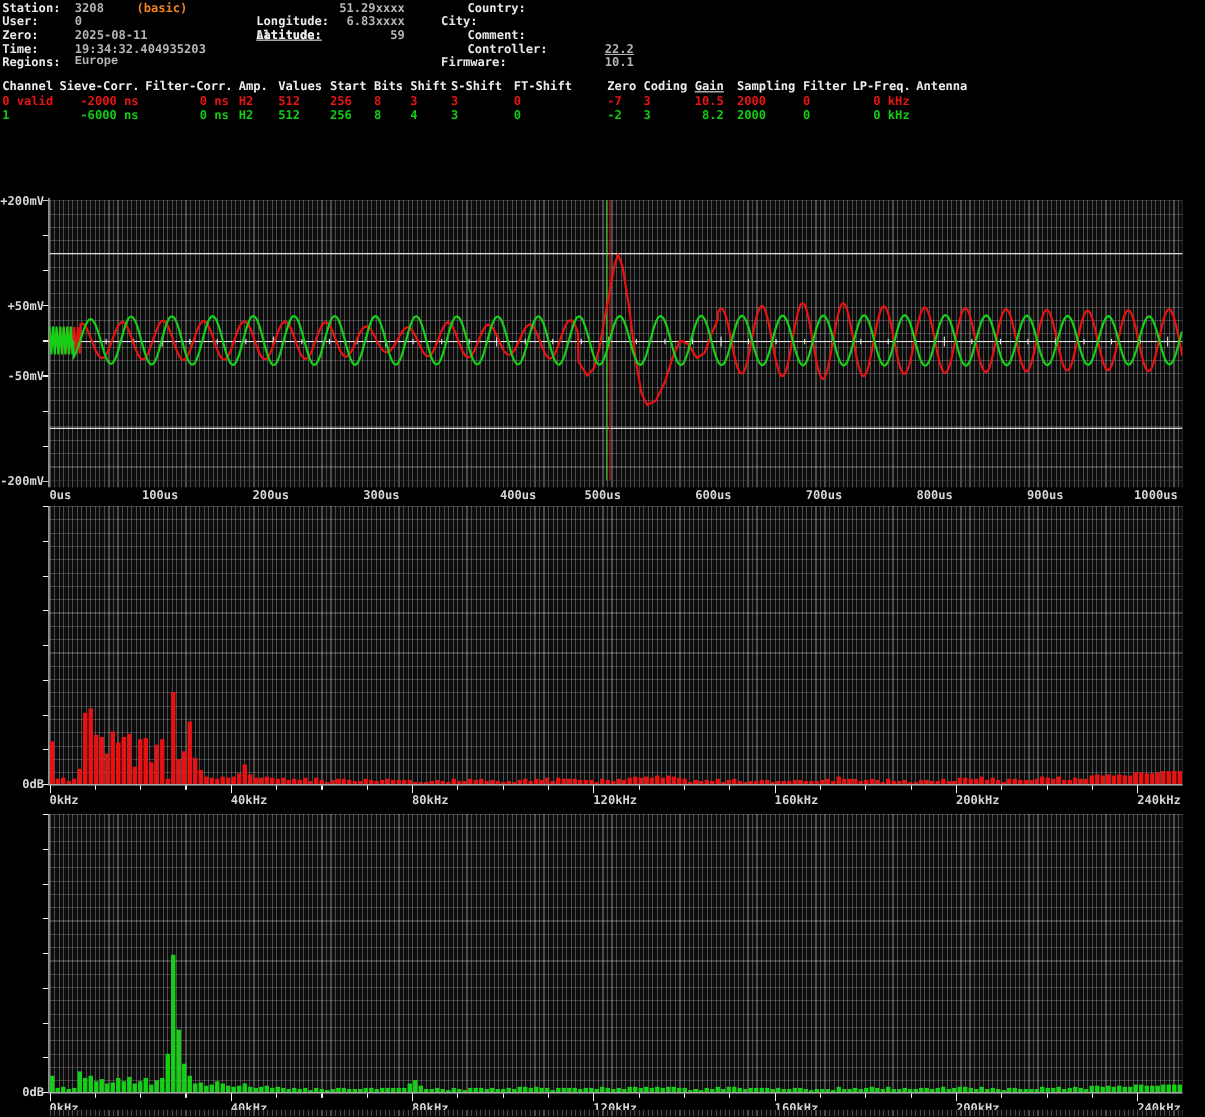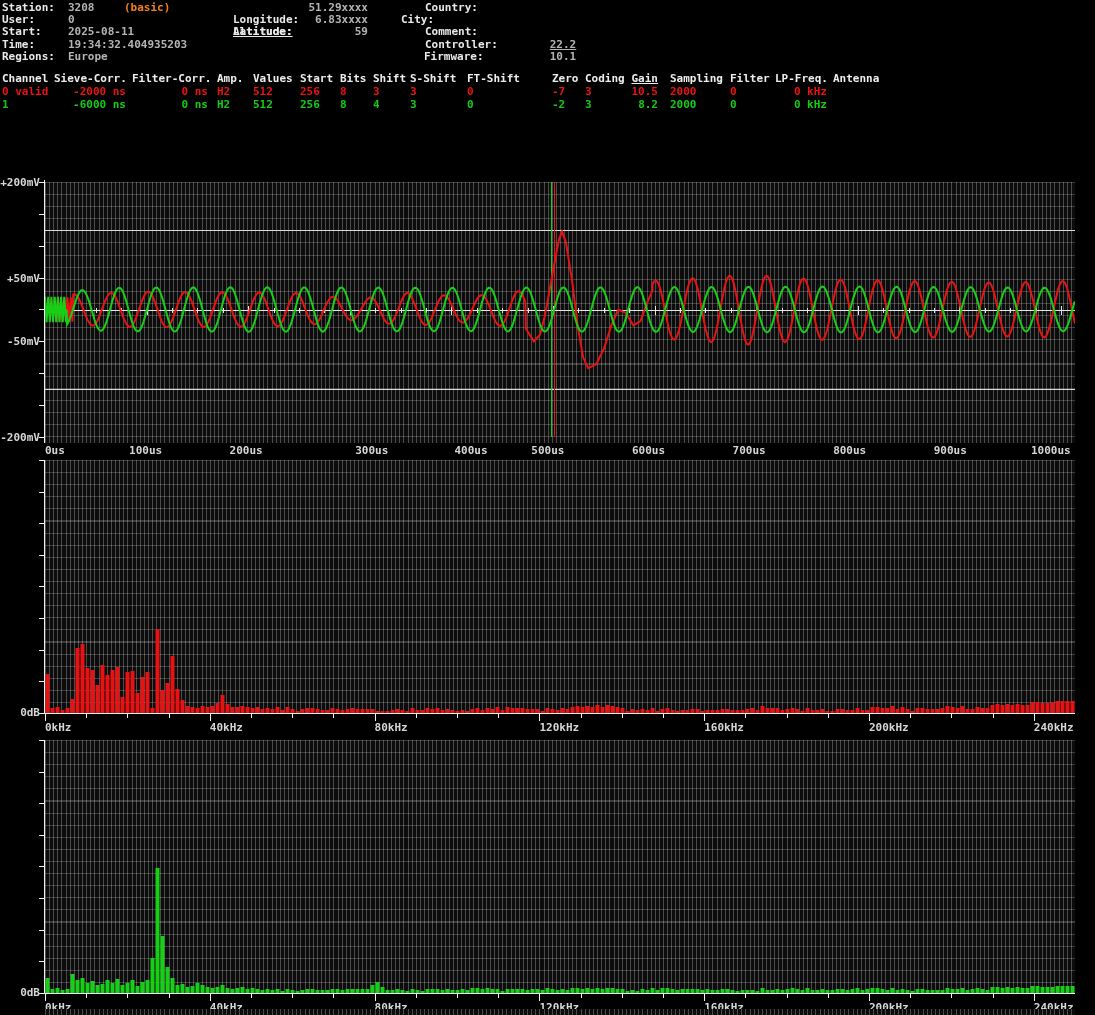--- a/index.html
+++ b/index.html
@@ -29,41 +29,41 @@
 </head>
 <body>
 
 <div class="screen">
   <div id="header">
       <div class="abs lbl" style="left:2px;top:1px;">Station:</div>
       <div class="abs val" style="left:68px;top:1px;width:200px;text-align:left;">3208</div>
       <div class="abs orange" style="left:105px;top:1px;">(basic)</div>
       <div class="abs lbl" style="left:2px;top:13.2px;">User:</div>
       <div class="abs val" style="left:68px;top:13.2px;width:200px;text-align:left;">0</div>
-      <div class="abs lbl" style="left:2px;top:25.4px;">Start:</div>
+      <div class="abs lbl" style="left:2px;top:25.4px;">Zero:</div>
       <div class="abs val" style="left:68px;top:25.4px;width:200px;text-align:left;">2025-08-11</div>
       <div class="abs lbl" style="left:2px;top:37.599999999999994px;">Time:</div>
       <div class="abs val" style="left:68px;top:37.599999999999994px;width:200px;text-align:left;">19:34:32.404935203</div>
       <div class="abs lbl" style="left:2px;top:49.8px;">Regions:</div>
-      <div class="abs val" style="left:68px;top:49.8px;width:200px;text-align:left;">Europe</div>
+      <div class="abs val" style="left:68px;top:49.8px;width:200px;text-align:left;font-family:Liberation Mono, monospace;">Europe</div>
       <div class="abs lbl" style="left:233px;top:1px;margin-top:24px;">Latitude:</div>
       <div class="abs val" style="left:300px;top:1px;width:68px;text-align:right;">51.29xxxx</div>
       <div class="abs lbl" style="left:233px;top:13.2px;">Longitude:</div>
       <div class="abs val" style="left:300px;top:13.2px;width:68px;text-align:right;">6.83xxxx</div>
       <div class="abs lbl" style="left:233px;top:25.4px;text-decoration:underline;">Altitude:</div>
       <div class="abs val" style="left:300px;top:25.4px;width:68px;text-align:right;">59</div>
       <div class="abs lbl" style="left:425px;top:1px;">Country:</div>
       <div class="abs val" style="left:503px;top:1px;width:120px;text-align:left;"></div>
       <div class="abs lbl" style="left:401px;top:13.2px;">City:</div>
       <div class="abs val" style="left:503px;top:13.2px;width:120px;text-align:left;"></div>
       <div class="abs lbl" style="left:425px;top:25.4px;">Comment:</div>
       <div class="abs val" style="left:503px;top:25.4px;width:120px;text-align:left;"></div>
       <div class="abs lbl" style="left:425px;top:37.599999999999994px;">Controller:</div>
       <div class="abs val" style="left:503px;top:37.599999999999994px;width:120px;text-align:center;text-decoration:underline;">22.2</div>
-      <div class="abs lbl" style="left:424px;top:49.8px;">Firmware:</div>
+      <div class="abs lbl" style="left:401px;top:49.8px;">Firmware:</div>
       <div class="abs val" style="left:503px;top:49.8px;width:120px;text-align:center;">10.1</div>
     </div>
   <div id="chtable">
       <div class="abs thead" style="left:2px;top:72px;width:50px;text-align:left;">Channel</div>
       <div class="abs thead" style="left:54px;top:72px;width:72px;text-align:right;">Sieve-Corr.</div>
       <div class="abs thead" style="left:132px;top:72px;width:76px;text-align:right;">Filter-Corr.</div>
       <div class="abs thead" style="left:217px;top:72px;width:35px;text-align:left;">Amp.</div>
       <div class="abs thead" style="left:253px;top:72px;width:46px;text-align:left;">Values</div>
       <div class="abs thead" style="left:300px;top:72px;width:39px;text-align:left;">Start</div>
       <div class="abs thead" style="left:340px;top:72px;width:32px;text-align:left;">Bits</div>
@@ -167,21 +167,21 @@
         <rect x="991" y="126" width="1" height="5" fill="#e6e6e6"></rect>
         <rect x="1016" y="124" width="1" height="9" fill="#e6e6e6"></rect>
         <rect x="506" y="0" width="1" height="255" fill="#16cf16"></rect>
         <rect x="509" y="0" width="1" height="255" fill="#e81212"></rect>
         <polyline points="0.0,122.4 0.8,127.5 1.6,132.6 2.4,127.5 3.2,122.4 4.0,127.5 4.8,132.6 5.6,127.5 6.4,122.4 7.2,127.5 8.0,132.6 8.0,139.6 8.9,127.5 9.7,115.4 10.5,127.5 11.3,139.6 12.1,127.5 12.9,115.4 13.7,127.5 14.5,139.6 15.3,127.5 16.1,115.4 16.9,127.5 17.7,139.6 18.5,127.5 19.3,115.4 20.1,127.5 20.9,139.6 21.7,127.5 22.5,115.4 23.3,127.5 24.1,139.6 24.9,127.5 25.8,115.4 26.6,127.5 27.4,139.6 28.2,112.4 29.0,112.2 29.8,112.2 30.6,112.6 31.4,113.2 32.2,114.0 33.0,115.2 33.8,116.5 34.6,118.1 35.4,119.9 36.2,121.8 37.0,123.8 37.8,125.9 38.6,128.0 39.4,130.2 40.2,132.3 41.0,134.3 41.8,136.2 42.6,137.9 43.5,139.4 44.3,140.8 45.1,141.9 45.9,142.7 46.7,143.2 47.5,143.5 48.3,143.4 49.1,143.1 49.9,142.4 50.7,141.5 51.5,140.3 52.3,138.9 53.1,137.3 53.9,135.4 54.7,133.5 55.5,131.4 56.3,129.2 57.1,126.9 57.9,124.7 58.7,122.5 59.5,120.5 60.4,118.5 61.2,116.7 62.0,115.1 62.8,113.7 63.6,112.6 64.4,111.7 65.2,111.1 66.0,110.9 66.8,110.9 67.6,111.3 68.4,111.9 69.2,112.9 70.0,114.1 70.8,115.6 71.6,117.3 72.4,119.2 73.2,121.3 74.0,123.5 74.8,125.8 75.6,128.1 76.4,130.4 77.2,132.7 78.1,134.8 78.9,136.9 79.7,138.7 80.5,140.4 81.3,141.9 82.1,143.0 82.9,143.9 83.7,144.5 84.5,144.8 85.3,144.7 86.1,144.3 86.9,143.7 87.7,142.7 88.5,141.4 89.3,139.8 90.1,138.1 90.9,136.1 91.7,133.9 92.5,131.7 93.3,129.3 94.1,126.9 95.0,124.5 95.8,122.2 96.6,119.9 97.4,117.8 98.2,115.8 99.0,114.1 99.8,112.6 100.6,111.4 101.4,110.5 102.2,109.9 103.0,109.7 103.8,109.8 104.6,110.2 105.4,110.9 106.2,112.0 107.0,113.3 107.8,114.9 108.6,116.8 109.4,118.8 110.2,121.0 111.0,123.3 111.9,125.7 112.7,128.1 113.5,130.5 114.3,132.9 115.1,135.1 115.9,137.2 116.7,139.1 117.5,140.8 118.3,142.3 119.1,143.5 119.9,144.4 120.7,144.9 121.5,145.2 122.3,145.1 123.1,144.7 123.9,143.9 124.7,142.9 125.5,141.6 126.3,140.0 127.1,138.2 127.9,136.1 128.7,134.0 129.6,131.7 130.4,129.3 131.2,126.9 132.0,124.5 132.8,122.2 133.6,120.0 134.4,117.9 135.2,116.0 136.0,114.3 136.8,112.8 137.6,111.7 138.4,110.8 139.2,110.2 140.0,110.0 140.8,110.1 141.6,110.5 142.4,111.2 143.2,112.3 144.0,113.6 144.8,115.1 145.6,116.9 146.5,118.9 147.3,121.1 148.1,123.4 148.9,125.7 149.7,128.1 150.5,130.5 151.3,132.8 152.1,135.0 152.9,137.0 153.7,138.9 154.5,140.6 155.3,142.0 156.1,143.2 156.9,144.1 157.7,144.6 158.5,144.9 159.3,144.8 160.1,144.4 160.9,143.6 161.7,142.6 162.5,141.3 163.4,139.7 164.2,138.0 165.0,136.0 165.8,133.8 166.6,131.6 167.4,129.3 168.2,126.9 169.0,124.6 169.8,122.3 170.6,120.1 171.4,118.0 172.2,116.2 173.0,114.5 173.8,113.1 174.6,111.9 175.4,111.1 176.2,110.5 177.0,110.3 177.8,110.4 178.6,110.8 179.4,111.5 180.3,112.5 181.1,113.8 181.9,115.4 182.7,117.1 183.5,119.1 184.3,121.2 185.1,123.4 185.9,125.7 186.7,128.1 187.5,130.4 188.3,132.7 189.1,134.8 189.9,136.9 190.7,138.7 191.5,140.4 192.3,141.8 193.1,142.9 193.9,143.8 194.7,144.3 195.5,144.5 196.3,144.5 197.1,144.0 198.0,143.3 198.8,142.3 199.6,141.1 200.4,139.5 201.2,137.8 202.0,135.8 202.8,133.7 203.6,131.5 204.4,129.2 205.2,126.9 206.0,124.6 206.8,122.4 207.6,120.2 208.4,118.2 209.2,116.4 210.0,114.7 210.8,113.4 211.6,112.2 212.4,111.4 213.2,110.8 214.0,110.6 214.9,110.7 215.7,111.1 216.5,111.8 217.3,112.8 218.1,114.1 218.9,115.6 219.7,117.3 220.5,119.2 221.3,121.3 222.1,123.5 222.9,125.8 223.7,128.1 224.5,130.4 225.3,132.6 226.1,134.7 226.9,136.7 227.7,138.5 228.5,140.1 229.3,141.5 230.1,142.6 230.9,143.5 231.8,144.0 232.6,144.2 233.4,144.1 234.2,143.7 235.0,143.0 235.8,142.1 236.6,140.8 237.4,139.3 238.2,137.6 239.0,135.7 239.8,133.6 240.6,131.4 241.4,129.2 242.2,126.9 243.0,124.7 243.8,122.5 244.6,120.4 245.4,118.4 246.2,116.6 247.0,115.0 247.8,113.6 248.6,112.5 249.5,111.7 250.3,111.2 251.1,110.9 251.9,111.1 252.7,111.5 253.5,112.3 254.3,113.3 255.1,114.6 255.9,116.1 256.7,117.8 257.5,119.7 258.3,121.7 259.1,123.8 259.9,125.9 260.7,128.0 261.5,130.1 262.3,132.2 263.1,134.1 263.9,135.9 264.7,137.5 265.5,138.9 266.4,140.0 267.2,141.0 268.0,141.6 268.8,142.0 269.6,142.2 270.4,142.0 271.2,141.6 272.0,140.9 272.8,140.0 273.6,138.8 274.4,137.5 275.2,136.0 276.0,134.4 276.8,132.6 277.6,130.8 278.4,128.9 279.2,127.0 280.0,125.2 280.8,123.4 281.6,121.8 282.4,120.2 283.3,118.8 284.1,117.6 284.9,116.6 285.7,115.8 286.5,115.2 287.3,114.9 288.1,114.8 288.9,114.9 289.7,115.3 290.5,115.9 291.3,116.7 292.1,117.7 292.9,118.9 293.7,120.2 294.5,121.6 295.3,123.1 296.1,124.7 296.9,126.3 297.7,127.9 298.5,129.5 299.3,131.0 300.1,132.4 301.0,133.7 301.8,134.9 302.6,135.9 303.4,136.8 304.2,137.4 305.0,137.9 305.8,138.2 306.6,138.2 307.4,138.1 308.2,137.8 309.0,137.3 309.8,136.6 310.6,135.7 311.4,134.7 312.2,133.7 313.0,132.6 313.8,131.3 314.6,130.0 315.4,128.6 316.2,127.1 317.0,125.7 317.9,124.2 318.7,122.7 319.5,121.4 320.3,120.1 321.1,118.9 321.9,117.9 322.7,117.0 323.5,116.4 324.3,115.9 325.1,115.6 325.9,115.6 326.7,115.8 327.5,116.2 328.3,116.8 329.1,117.6 329.9,118.7 330.7,119.9 331.5,121.3 332.3,122.8 333.1,124.4 333.9,126.2 334.8,127.9 335.6,129.7 336.4,131.5 337.2,133.3 338.0,134.9 338.8,136.4 339.6,137.8 340.4,139.1 341.2,140.1 342.0,140.9 342.8,141.4 343.6,141.7 344.4,141.8 345.2,141.5 346.0,141.0 346.8,140.3 347.6,139.2 348.4,138.0 349.2,136.5 350.0,134.9 350.8,133.1 351.6,131.1 352.5,129.1 353.3,127.0 354.1,124.9 354.9,122.8 355.7,120.7 356.5,118.8 357.3,117.0 358.1,115.4 358.9,114.0 359.7,112.8 360.5,111.9 361.3,111.3 362.1,110.9 362.9,111.1 363.7,111.5 364.5,112.2 365.3,113.2 366.1,114.5 366.9,116.0 367.7,117.7 368.5,119.6 369.4,121.6 370.2,123.7 371.0,125.9 371.8,128.0 372.6,130.2 373.4,132.3 374.2,134.3 375.0,136.1 375.8,137.8 376.6,139.3 377.4,140.5 378.2,141.5 379.0,142.3 379.8,142.7 380.6,142.9 381.4,142.8 382.2,142.4 383.0,141.7 383.8,140.7 384.6,139.6 385.4,138.2 386.3,136.6 387.1,134.8 387.9,133.0 388.7,131.0 389.5,129.0 390.3,127.0 391.1,125.0 391.9,123.1 392.7,121.2 393.5,119.5 394.3,117.9 395.1,116.6 395.9,115.4 396.7,114.5 397.5,113.8 398.3,113.4 399.1,113.3 399.9,113.4 400.7,113.8 401.5,114.4 402.3,115.3 403.1,116.4 404.0,117.7 404.8,119.1 405.6,120.7 406.4,122.4 407.2,124.3 408.0,126.1 408.8,128.0 409.6,129.8 410.4,131.6 411.2,133.3 412.0,134.9 412.8,136.3 413.6,137.5 414.4,138.6 415.2,139.4 416.0,140.0 416.8,140.4 417.6,140.5 418.4,140.4 419.2,140.1 420.0,139.5 420.9,138.7 421.7,137.7 422.5,136.5 423.3,135.3 424.1,133.8 424.9,132.3 425.7,130.6 426.5,128.8 427.3,127.0 428.1,125.2 428.9,123.4 429.7,121.7 430.5,120.0 431.3,118.5 432.1,117.1 432.9,115.9 433.7,114.9 434.5,114.1 435.3,113.5 436.1,113.3 436.9,113.2 437.8,113.5 438.6,114.0 439.4,114.8 440.2,115.8 441.0,117.1 441.8,118.5 442.6,120.2 443.4,122.0 444.2,123.9 445.0,125.9 445.8,128.0 446.6,130.1 447.4,132.2 448.2,134.2 449.0,136.1 449.8,137.8 450.6,139.4 451.4,140.8 452.2,142.0 453.0,142.8 453.8,143.4 454.6,143.8 455.5,143.8 456.3,143.5 457.1,142.9 457.9,142.0 458.7,140.8 459.5,139.4 460.3,137.7 461.1,135.8 461.9,133.8 462.7,131.6 463.5,129.3 464.3,126.9 465.1,124.5 465.9,122.2 466.7,119.9 467.5,117.8 468.3,115.8 469.1,114.0 469.9,112.5 470.7,111.2 471.5,110.2 472.4,109.6 473.2,109.2 474.0,109.2 474.8,109.6 475.6,110.2 476.4,111.3 477.2,112.6 478.0,114.2 478.8,116.1 479.6,118.2 480.4,120.5 480.8,146.6 488.8,159.4 494.9,153.0 499.9,133.9 508.0,89.3 514.0,57.4 517.0,49.7 521.0,60.6 527.1,98.8 533.1,146.6 538.1,175.3 543.2,186.2 551.2,182.3 559.3,165.8 566.3,143.4 573.3,127.5 580.4,130.7 588.4,143.4 595.5,139.0 601.5,122.4 607.5,108.4 607.5,102.5 608.3,100.8 609.1,99.5 610.0,98.8 610.8,98.6 611.6,99.0 612.4,99.9 613.2,101.3 614.0,103.2 614.8,105.5 615.6,108.3 616.4,111.4 617.2,114.9 618.0,118.6 618.8,122.5 619.6,126.5 620.4,130.5 621.2,134.5 622.0,138.4 622.8,142.1 623.6,145.5 624.4,148.6 625.2,151.3 626.0,153.6 626.9,155.4 627.7,156.7 628.5,157.4 629.3,157.6 630.1,157.2 630.9,156.3 631.7,154.8 632.5,152.9 633.3,150.4 634.1,147.5 634.9,144.2 635.7,140.6 636.5,136.8 637.3,132.7 638.1,128.5 638.9,124.4 639.7,120.2 640.5,116.2 641.3,112.3 642.1,108.8 642.9,105.6 643.7,102.7 644.6,100.4 645.4,98.5 646.2,97.2 647.0,96.4 647.8,96.2 648.6,96.6 649.4,97.5 650.2,99.1 651.0,101.1 651.8,103.7 652.6,106.7 653.4,110.1 654.2,113.9 655.0,117.9 655.8,122.1 656.6,126.4 657.4,130.8 658.2,135.1 659.0,139.3 659.8,143.3 660.6,147.0 661.5,150.3 662.3,153.2 663.1,155.7 663.9,157.6 664.7,159.0 665.5,159.8 666.3,160.0 667.1,159.6 667.9,158.6 668.7,157.1 669.5,154.9 670.3,152.2 671.1,149.1 671.9,145.6 672.7,141.7 673.5,137.5 674.3,133.1 675.1,128.6 675.9,124.1 676.7,119.6 677.5,115.3 678.4,111.1 679.2,107.3 680.0,103.8 680.8,100.8 681.6,98.2 682.4,96.2 683.2,94.8 684.0,93.9 684.8,93.7 685.6,94.2 686.4,95.2 687.2,96.8 688.0,99.1 688.8,101.8 689.6,105.1 690.4,108.8 691.2,112.8 692.0,117.1 692.8,121.7 693.6,126.3 694.4,131.0 695.2,135.7 696.1,140.2 696.9,144.5 697.7,148.4 698.5,152.0 699.3,155.2 700.1,157.8 700.9,159.9 701.7,161.4 702.5,162.3 703.3,162.5 704.1,162.1 704.9,160.9 705.7,159.1 706.5,156.7 707.3,153.7 708.1,150.3 708.9,146.5 709.7,142.4 710.5,138.0 711.3,133.4 712.1,128.7 713.0,124.0 713.8,119.4 714.6,114.9 715.4,110.7 716.2,106.9 717.0,103.4 717.8,100.4 718.6,97.9 719.4,95.9 720.2,94.6 721.0,93.9 721.8,93.8 722.6,94.3 723.4,95.4 724.2,97.2 725.0,99.5 725.8,102.3 726.6,105.6 727.4,109.2 728.2,113.2 729.0,117.5 729.9,121.9 730.7,126.4 731.5,130.9 732.3,135.3 733.1,139.6 733.9,143.6 734.7,147.3 735.5,150.7 736.3,153.5 737.1,155.9 737.9,157.8 738.7,159.1 739.5,159.8 740.3,159.9 741.1,159.4 741.9,158.3 742.7,156.6 743.5,154.4 744.3,151.7 745.1,148.5 745.9,145.0 746.7,141.2 747.6,137.1 748.4,132.9 749.2,128.6 750.0,124.3 750.8,120.0 751.6,115.9 752.4,112.1 753.2,108.5 754.0,105.3 754.8,102.5 755.6,100.3 756.4,98.5 757.2,97.2 758.0,96.6 758.8,96.5 759.6,97.0 760.4,98.1 761.2,99.7 762.0,101.8 762.8,104.3 763.6,107.4 764.5,110.7 765.3,114.4 766.1,118.3 766.9,122.3 767.7,126.5 768.5,130.6 769.3,134.7 770.1,138.7 770.9,142.4 771.7,145.9 772.5,149.0 773.3,151.7 774.1,154.0 774.9,155.8 775.7,157.0 776.5,157.7 777.3,157.8 778.1,157.4 778.9,156.4 779.7,154.8 780.5,152.8 781.4,150.3 782.2,147.4 783.0,144.1 783.8,140.5 784.6,136.6 785.4,132.6 786.2,128.5 787.0,124.4 787.8,120.4 788.6,116.5 789.4,112.8 790.2,109.3 791.0,106.3 791.8,103.6 792.6,101.3 793.4,99.6 794.2,98.4 795.0,97.7 795.8,97.6 796.6,98.0 797.4,99.0 798.2,100.5 799.1,102.5 799.9,105.0 800.7,107.9 801.5,111.1 802.3,114.7 803.1,118.5 803.9,122.4 804.7,126.5 805.5,130.5 806.3,134.5 807.1,138.4 807.9,142.0 808.7,145.4 809.5,148.5 810.3,151.1 811.1,153.3 811.9,155.0 812.7,156.2 813.5,156.9 814.3,157.0 815.1,156.6 816.0,155.6 816.8,154.1 817.6,152.1 818.4,149.7 819.2,146.9 820.0,143.6 820.8,140.1 821.6,136.4 822.4,132.5 823.2,128.5 824.0,124.5 824.8,120.6 825.6,116.7 826.4,113.1 827.2,109.8 828.0,106.8 828.8,104.2 829.6,102.0 830.4,100.3 831.2,99.1 832.0,98.5 832.9,98.4 833.7,98.8 834.5,99.7 835.3,101.2 836.1,103.2 836.9,105.6 837.7,108.4 838.5,111.6 839.3,115.0 840.1,118.7 840.9,122.6 841.7,126.5 842.5,130.5 843.3,134.4 844.1,138.1 844.9,141.7 845.7,145.0 846.5,147.9 847.3,150.5 848.1,152.6 848.9,154.3 849.7,155.5 850.6,156.1 851.4,156.2 852.2,155.8 853.0,154.9 853.8,153.4 854.6,151.5 855.4,149.1 856.2,146.3 857.0,143.2 857.8,139.8 858.6,136.2 859.4,132.4 860.2,128.5 861.0,124.6 861.8,120.7 862.6,117.0 863.4,113.5 864.2,110.3 865.0,107.4 865.8,104.8 866.6,102.7 867.5,101.0 868.3,99.9 869.1,99.2 869.9,99.1 870.7,99.5 871.5,100.5 872.3,101.9 873.1,103.8 873.9,106.1 874.7,108.9 875.5,112.0 876.3,115.4 877.1,118.9 877.9,122.7 878.7,126.5 879.5,130.4 880.3,134.2 881.1,137.8 881.9,141.3 882.7,144.5 883.5,147.4 884.4,149.9 885.2,152.0 886.0,153.6 886.8,154.8 887.6,155.4 888.4,155.5 889.2,155.1 890.0,154.2 890.8,152.8 891.6,150.9 892.4,148.6 893.2,145.9 894.0,142.8 894.8,139.5 895.6,135.9 896.4,132.2 897.2,128.5 898.0,124.7 898.8,120.9 899.6,117.3 900.4,113.9 901.2,110.7 902.1,107.8 902.9,105.4 903.7,103.3 904.5,101.7 905.3,100.6 906.1,99.9 906.9,99.8 907.7,100.2 908.5,101.1 909.3,102.5 910.1,104.4 910.9,106.7 911.7,109.4 912.5,112.4 913.3,115.7 914.1,119.2 914.9,122.8 915.7,126.6 916.5,130.3 917.3,134.0 918.1,137.6 919.0,141.0 919.8,144.1 920.6,146.9 921.4,149.4 922.2,151.4 923.0,153.0 923.8,154.1 924.6,154.7 925.4,154.8 926.2,154.4 927.0,153.5 927.8,152.2 928.6,150.3 929.4,148.1 930.2,145.4 931.0,142.4 931.8,139.2 932.6,135.7 933.4,132.1 934.2,128.4 935.0,124.7 935.9,121.1 936.7,117.5 937.5,114.2 938.3,111.1 939.1,108.3 939.9,105.9 940.7,103.9 941.5,102.3 942.3,101.2 943.1,100.6 943.9,100.5 944.7,100.9 945.5,101.8 946.3,103.2 947.1,105.0 947.9,107.2 948.7,109.8 949.5,112.8 950.3,116.0 951.1,119.4 951.9,122.9 952.7,126.6 953.6,130.2 954.4,133.8 955.2,137.3 956.0,140.6 956.8,143.7 957.6,146.5 958.4,148.9 959.2,150.9 960.0,152.5 960.8,153.6 961.6,154.3 962.4,154.4 963.2,154.1 964.0,153.2 964.8,151.9 965.6,150.1 966.4,147.9 967.2,145.3 968.0,142.4 968.8,139.1 969.6,135.7 970.5,132.1 971.3,128.4 972.1,124.7 972.9,121.1 973.7,117.5 974.5,114.1 975.3,111.0 976.1,108.2 976.9,105.7 977.7,103.7 978.5,102.0 979.3,100.9 980.1,100.2 980.9,100.1 981.7,100.5 982.5,101.3 983.3,102.7 984.1,104.5 984.9,106.8 985.7,109.4 986.5,112.4 987.4,115.6 988.2,119.1 989.0,122.8 989.8,126.6 990.6,130.3 991.4,134.1 992.2,137.7 993.0,141.1 993.8,144.3 994.6,147.1 995.4,149.6 996.2,151.7 997.0,153.4 997.8,154.6 998.6,155.2 999.4,155.4 1000.2,155.0 1001.0,154.1 1001.8,152.8 1002.6,150.9 1003.4,148.6 1004.2,145.9 1005.1,142.9 1005.9,139.6 1006.7,136.0 1007.5,132.3 1008.3,128.5 1009.1,124.6 1009.9,120.8 1010.7,117.2 1011.5,113.7 1012.3,110.4 1013.1,107.5 1013.9,105.0 1014.7,102.8 1015.5,101.2 1016.3,100.0 1017.1,99.3 1017.9,99.1 1018.7,99.5 1019.5,100.4 1020.3,101.8 1021.1,103.7 1022.0,106.0 1022.8,108.8 1023.6,111.9 1024.4,115.2 1025.2,118.9 1026.0,122.6 1026.8,126.5 1027.6,130.4 1028.4,134.3 1029.2,138.0 1030.0,141.6" fill="none" stroke="#e81212" stroke-width="2"></polyline>
         <polyline points="0.0,114.8 0.8,127.5 1.6,140.3 2.4,127.5 3.2,114.8 4.0,127.5 4.8,140.2 5.6,127.5 6.4,114.8 7.2,127.5 8.0,140.2 8.9,127.5 9.7,114.8 10.5,127.5 11.3,140.3 12.1,127.5 12.9,114.8 13.7,127.5 14.5,140.2 15.3,127.5 16.1,114.8 16.9,127.5 17.7,140.2 18.5,127.5 19.3,114.8 20.1,127.5 20.9,140.2 21.7,127.5 22.1,142.4 22.9,141.0 23.7,139.3 24.5,137.4 25.3,135.3 26.2,133.0 27.0,130.6 27.8,128.1 28.6,125.6 29.4,123.1 30.2,120.7 31.0,118.3 31.8,116.1 32.6,114.1 33.4,112.4 34.2,110.9 35.0,109.7 35.8,108.8 36.6,108.3 37.4,108.1 38.2,108.3 39.0,108.9 39.8,109.8 40.6,111.0 41.4,112.6 42.2,114.4 43.1,116.6 43.9,118.9 44.7,121.4 45.5,124.1 46.3,126.8 47.1,129.6 47.9,132.3 48.7,135.0 49.5,137.6 50.3,140.0 51.1,142.2 51.9,144.1 52.7,145.7 53.5,147.0 54.3,148.0 55.1,148.5 55.9,148.7 56.7,148.5 57.5,147.9 58.3,146.9 59.1,145.5 59.9,143.8 60.8,141.7 61.6,139.4 62.4,136.8 63.2,134.1 64.0,131.2 64.8,128.2 65.6,125.3 66.4,122.4 67.2,119.5 68.0,116.9 68.8,114.4 69.6,112.1 70.4,110.2 71.2,108.6 72.0,107.3 72.8,106.4 73.6,105.9 74.4,105.8 75.2,106.1 76.0,106.8 76.8,107.9 77.7,109.3 78.5,111.1 79.3,113.2 80.1,115.6 80.9,118.2 81.7,120.9 82.5,123.8 83.3,126.8 84.1,129.7 84.9,132.7 85.7,135.5 86.5,138.2 87.3,140.7 88.1,142.9 88.9,144.9 89.7,146.5 90.5,147.8 91.3,148.7 92.1,149.2 92.9,149.3 93.7,149.0 94.6,148.3 95.4,147.2 96.2,145.8 97.0,144.0 97.8,141.9 98.6,139.5 99.4,136.9 100.2,134.1 101.0,131.2 101.8,128.2 102.6,125.3 103.4,122.3 104.2,119.5 105.0,116.8 105.8,114.3 106.6,112.0 107.4,110.1 108.2,108.4 109.0,107.1 109.8,106.2 110.6,105.7 111.4,105.6 112.3,105.9 113.1,106.6 113.9,107.7 114.7,109.2 115.5,111.0 116.3,113.1 117.1,115.5 117.9,118.1 118.7,120.9 119.5,123.8 120.3,126.8 121.1,129.7 121.9,132.7 122.7,135.6 123.5,138.3 124.3,140.8 125.1,143.0 125.9,145.0 126.7,146.7 127.5,147.9 128.3,148.9 129.2,149.4 130.0,149.5 130.8,149.2 131.6,148.5 132.4,147.4 133.2,145.9 134.0,144.1 134.8,142.0 135.6,139.6 136.4,137.0 137.2,134.2 138.0,131.2 138.8,128.3 139.6,125.2 140.4,122.3 141.2,119.4 142.0,116.7 142.8,114.2 143.6,111.9 144.4,109.9 145.2,108.3 146.1,107.0 146.9,106.1 147.7,105.5 148.5,105.4 149.3,105.7 150.1,106.5 150.9,107.6 151.7,109.0 152.5,110.8 153.3,113.0 154.1,115.4 154.9,118.0 155.7,120.8 156.5,123.7 157.3,126.7 158.1,129.8 158.9,132.7 159.7,135.6 160.5,138.3 161.3,140.9 162.1,143.2 162.9,145.1 163.8,146.8 164.6,148.1 165.4,149.0 166.2,149.5 167.0,149.6 167.8,149.3 168.6,148.6 169.4,147.5 170.2,146.0 171.0,144.2 171.8,142.1 172.6,139.7 173.4,137.0 174.2,134.2 175.0,131.3 175.8,128.3 176.6,125.2 177.4,122.2 178.2,119.4 179.0,116.6 179.8,114.1 180.7,111.8 181.5,109.8 182.3,108.1 183.1,106.8 183.9,105.9 184.7,105.4 185.5,105.3 186.3,105.6 187.1,106.3 187.9,107.4 188.7,108.9 189.5,110.7 190.3,112.9 191.1,115.3 191.9,117.9 192.7,120.8 193.5,123.7 194.3,126.7 195.1,129.8 195.9,132.8 196.7,135.7 197.6,138.4 198.4,141.0 199.2,143.3 200.0,145.3 200.8,146.9 201.6,148.3 202.4,149.2 203.2,149.7 204.0,149.8 204.8,149.5 205.6,148.8 206.4,147.6 207.2,146.1 208.0,144.3 208.8,142.1 209.6,139.7 210.4,137.1 211.2,134.2 212.0,131.3 212.8,128.3 213.6,125.2 214.4,122.2 215.3,119.3 216.1,116.6 216.9,114.0 217.7,111.8 218.5,109.8 219.3,108.1 220.1,106.8 220.9,105.9 221.7,105.4 222.5,105.3 223.3,105.6 224.1,106.3 224.9,107.4 225.7,108.9 226.5,110.7 227.3,112.9 228.1,115.3 228.9,118.0 229.7,120.8 230.5,123.7 231.3,126.7 232.2,129.8 233.0,132.8 233.8,135.6 234.6,138.4 235.4,140.9 236.2,143.2 237.0,145.2 237.8,146.8 238.6,148.1 239.4,149.1 240.2,149.6 241.0,149.7 241.8,149.4 242.6,148.6 243.4,147.5 244.2,146.0 245.0,144.2 245.8,142.1 246.6,139.7 247.4,137.0 248.2,134.2 249.1,131.3 249.9,128.3 250.7,125.2 251.5,122.3 252.3,119.4 253.1,116.6 253.9,114.1 254.7,111.8 255.5,109.9 256.3,108.2 257.1,106.9 257.9,106.0 258.7,105.5 259.5,105.4 260.3,105.7 261.1,106.4 261.9,107.5 262.7,109.0 263.5,110.8 264.3,113.0 265.1,115.4 265.9,118.0 266.8,120.8 267.6,123.7 268.4,126.7 269.2,129.8 270.0,132.7 270.8,135.6 271.6,138.3 272.4,140.8 273.2,143.1 274.0,145.1 274.8,146.7 275.6,148.0 276.4,148.9 277.2,149.5 278.0,149.6 278.8,149.2 279.6,148.5 280.4,147.4 281.2,145.9 282.0,144.1 282.8,142.0 283.7,139.6 284.5,137.0 285.3,134.2 286.1,131.2 286.9,128.3 287.7,125.2 288.5,122.3 289.3,119.4 290.1,116.7 290.9,114.2 291.7,111.9 292.5,110.0 293.3,108.3 294.1,107.0 294.9,106.1 295.7,105.6 296.5,105.5 297.3,105.8 298.1,106.5 298.9,107.6 299.7,109.1 300.6,110.9 301.4,113.0 302.2,115.4 303.0,118.1 303.8,120.8 304.6,123.8 305.4,126.7 306.2,129.7 307.0,132.7 307.8,135.6 308.6,138.3 309.4,140.8 310.2,143.0 311.0,145.0 311.8,146.6 312.6,147.9 313.4,148.8 314.2,149.3 315.0,149.4 315.8,149.1 316.6,148.4 317.4,147.3 318.3,145.8 319.1,144.0 319.9,141.9 320.7,139.5 321.5,136.9 322.3,134.1 323.1,131.2 323.9,128.2 324.7,125.3 325.5,122.3 326.3,119.5 327.1,116.8 327.9,114.3 328.7,112.0 329.5,110.0 330.3,108.4 331.1,107.1 331.9,106.2 332.7,105.7 333.5,105.6 334.3,105.9 335.2,106.6 336.0,107.7 336.8,109.2 337.6,111.0 338.4,113.1 339.2,115.5 340.0,118.1 340.8,120.9 341.6,123.8 342.4,126.8 343.2,129.7 344.0,132.7 344.8,135.5 345.6,138.2 346.4,140.7 347.2,143.0 348.0,144.9 348.8,146.5 349.6,147.8 350.4,148.7 351.2,149.2 352.1,149.3 352.9,149.0 353.7,148.3 354.5,147.2 355.3,145.7 356.1,143.9 356.9,141.8 357.7,139.5 358.5,136.9 359.3,134.1 360.1,131.2 360.9,128.2 361.7,125.3 362.5,122.3 363.3,119.5 364.1,116.8 364.9,114.3 365.7,112.1 366.5,110.1 367.3,108.5 368.1,107.2 368.9,106.3 369.8,105.8 370.6,105.7 371.4,106.0 372.2,106.7 373.0,107.8 373.8,109.3 374.6,111.1 375.4,113.2 376.2,115.6 377.0,118.2 377.8,120.9 378.6,123.8 379.4,126.8 380.2,129.7 381.0,132.6 381.8,135.5 382.6,138.2 383.4,140.6 384.2,142.9 385.0,144.8 385.8,146.4 386.7,147.7 387.5,148.6 388.3,149.1 389.1,149.2 389.9,148.9 390.7,148.2 391.5,147.1 392.3,145.7 393.1,143.9 393.9,141.8 394.7,139.4 395.5,136.8 396.3,134.1 397.1,131.2 397.9,128.2 398.7,125.3 399.5,122.4 400.3,119.5 401.1,116.9 401.9,114.4 402.7,112.2 403.6,110.2 404.4,108.6 405.2,107.3 406.0,106.4 406.8,105.9 407.6,105.8 408.4,106.1 409.2,106.8 410.0,107.9 410.8,109.4 411.6,111.1 412.4,113.2 413.2,115.6 414.0,118.2 414.8,120.9 415.6,123.8 416.4,126.8 417.2,129.7 418.0,132.6 418.8,135.5 419.6,138.2 420.4,140.6 421.3,142.9 422.1,144.8 422.9,146.4 423.7,147.7 424.5,148.6 425.3,149.1 426.1,149.2 426.9,148.9 427.7,148.2 428.5,147.1 429.3,145.7 430.1,143.9 430.9,141.8 431.7,139.4 432.5,136.9 433.3,134.1 434.1,131.2 434.9,128.2 435.7,125.3 436.5,122.3 437.3,119.5 438.2,116.8 439.0,114.3 439.8,112.1 440.6,110.1 441.4,108.5 442.2,107.2 443.0,106.3 443.8,105.8 444.6,105.7 445.4,106.0 446.2,106.7 447.0,107.8 447.8,109.3 448.6,111.1 449.4,113.2 450.2,115.5 451.0,118.1 451.8,120.9 452.6,123.8 453.4,126.8 454.2,129.7 455.1,132.7 455.9,135.5 456.7,138.2 457.5,140.7 458.3,143.0 459.1,144.9 459.9,146.6 460.7,147.8 461.5,148.7 462.3,149.3 463.1,149.4 463.9,149.1 464.7,148.3 465.5,147.3 466.3,145.8 467.1,144.0 467.9,141.9 468.7,139.5 469.5,136.9 470.3,134.1 471.1,131.2 471.9,128.2 472.8,125.3 473.6,122.3 474.4,119.5 475.2,116.8 476.0,114.3 476.8,112.0 477.6,110.0 478.4,108.4 479.2,107.1 480.0,106.2 480.8,105.7 481.6,105.6 482.4,105.9 483.2,106.6 484.0,107.7 484.8,109.2 485.6,111.0 486.4,113.1 487.2,115.5 488.0,118.1 488.8,120.9 489.7,123.8 490.5,126.8 491.3,129.7 492.1,132.7 492.9,135.6 493.7,138.3 494.5,140.8 495.3,143.0 496.1,145.0 496.9,146.7 497.7,147.9 498.5,148.9 499.3,149.4 500.1,149.5 500.9,149.2 501.7,148.5 502.5,147.4 503.3,145.9 504.1,144.1 504.9,142.0 505.7,139.6 506.6,137.0 507.4,134.2 508.2,131.2 509.0,128.3 509.8,125.2 510.6,122.3 511.4,119.4 512.2,116.7 513.0,114.2 513.8,111.9 514.6,109.9 515.4,108.3 516.2,107.0 517.0,106.1 517.8,105.6 518.6,105.5 519.4,105.8 520.2,106.5 521.0,107.6 521.8,109.1 522.6,110.9 523.4,113.0 524.3,115.4 525.1,118.0 525.9,120.8 526.7,123.8 527.5,126.7 528.3,129.8 529.1,132.7 529.9,135.6 530.7,138.3 531.5,140.8 532.3,143.1 533.1,145.1 533.9,146.8 534.7,148.1 535.5,149.0 536.3,149.5 537.1,149.6 537.9,149.3 538.7,148.6 539.5,147.5 540.3,146.0 541.2,144.2 542.0,142.0 542.8,139.6 543.6,137.0 544.4,134.2 545.2,131.3 546.0,128.3 546.8,125.2 547.6,122.3 548.4,119.4 549.2,116.6 550.0,114.1 550.8,111.8 551.6,109.9 552.4,108.2 553.2,106.9 554.0,106.0 554.8,105.5 555.6,105.4 556.4,105.7 557.2,106.4 558.1,107.5 558.9,109.0 559.7,110.8 560.5,112.9 561.3,115.3 562.1,118.0 562.9,120.8 563.7,123.7 564.5,126.7 565.3,129.8 566.1,132.8 566.9,135.6 567.7,138.4 568.5,140.9 569.3,143.2 570.1,145.2 570.9,146.9 571.7,148.2 572.5,149.1 573.3,149.6 574.1,149.7 574.9,149.4 575.8,148.7 576.6,147.6 577.4,146.1 578.2,144.3 579.0,142.1 579.8,139.7 580.6,137.1 581.4,134.2 582.2,131.3 583.0,128.3 583.8,125.2 584.6,122.2 585.4,119.3 586.2,116.6 587.0,114.0 587.8,111.8 588.6,109.8 589.4,108.1 590.2,106.8 591.0,105.9 591.8,105.3 592.7,105.2 593.5,105.5 594.3,106.3 595.1,107.4 595.9,108.9 596.7,110.7 597.5,112.8 598.3,115.3 599.1,117.9 599.9,120.8 600.7,123.7 601.5,126.7 602.3,129.8 603.1,132.8 603.9,135.7 604.7,138.4 605.5,141.0 606.3,143.3 607.1,145.3 607.9,147.0 608.7,148.3 609.6,149.2 610.4,149.7 611.2,149.8 612.0,149.5 612.8,148.8 613.6,147.7 614.4,146.2 615.2,144.3 616.0,142.2 616.8,139.8 617.6,137.1 618.4,134.3 619.2,131.3 620.0,128.3 620.8,125.2 621.6,122.2 622.4,119.3 623.2,116.5 624.0,114.0 624.8,111.7 625.6,109.7 626.4,108.0 627.3,106.7 628.1,105.7 628.9,105.2 629.7,105.1 630.5,105.4 631.3,106.1 632.1,107.3 632.9,108.8 633.7,110.6 634.5,112.8 635.3,115.2 636.1,117.9 636.9,120.7 637.7,123.7 638.5,126.7 639.3,129.8 640.1,132.8 640.9,135.7 641.7,138.5 642.5,141.1 643.3,143.4 644.2,145.4 645.0,147.1 645.8,148.4 646.6,149.3 647.4,149.8 648.2,149.9 649.0,149.6 649.8,148.9 650.6,147.8 651.4,146.3 652.2,144.4 653.0,142.3 653.8,139.8 654.6,137.2 655.4,134.3 656.2,131.3 657.0,128.3 657.8,125.2 658.6,122.2 659.4,119.2 660.2,116.5 661.1,113.9 661.9,111.6 662.7,109.6 663.5,107.9 664.3,106.6 665.1,105.6 665.9,105.1 666.7,105.0 667.5,105.3 668.3,106.0 669.1,107.2 669.9,108.7 670.7,110.5 671.5,112.7 672.3,115.1 673.1,117.8 673.9,120.7 674.7,123.7 675.5,126.7 676.3,129.8 677.1,132.8 677.9,135.8 678.8,138.6 679.6,141.1 680.4,143.4 681.2,145.5 682.0,147.2 682.8,148.5 683.6,149.4 684.4,150.0 685.2,150.1 686.0,149.7 686.8,149.0 687.6,147.9 688.4,146.4 689.2,144.5 690.0,142.3 690.8,139.9 691.6,137.2 692.4,134.3 693.2,131.3 694.0,128.3 694.8,125.2 695.7,122.1 696.5,119.2 697.3,116.4 698.1,113.8 698.9,111.5 699.7,109.5 700.5,107.8 701.3,106.5 702.1,105.5 702.9,105.0 703.7,104.9 704.5,105.2 705.3,105.9 706.1,107.1 706.9,108.6 707.7,110.4 708.5,112.6 709.3,115.1 710.1,117.8 710.9,120.6 711.7,123.7 712.6,126.7 713.4,129.8 714.2,132.9 715.0,135.8 715.8,138.6 716.6,141.2 717.4,143.5 718.2,145.6 719.0,147.3 719.8,148.6 720.6,149.5 721.4,150.1 722.2,150.2 723.0,149.9 723.8,149.1 724.6,148.0 725.4,146.5 726.2,144.6 727.0,142.4 727.8,140.0 728.6,137.3 729.4,134.4 730.3,131.4 731.1,128.3 731.9,125.2 732.7,122.1 733.5,119.2 734.3,116.4 735.1,113.8 735.9,111.4 736.7,109.4 737.5,107.7 738.3,106.3 739.1,105.4 739.9,104.9 740.7,104.8 741.5,105.1 742.3,105.8 743.1,107.0 743.9,108.5 744.7,110.3 745.5,112.5 746.3,115.0 747.2,117.7 748.0,120.6 748.8,123.6 749.6,126.7 750.4,129.8 751.2,132.9 752.0,135.9 752.8,138.7 753.6,141.3 754.4,143.6 755.2,145.7 756.0,147.4 756.8,148.7 757.6,149.7 758.4,150.2 759.2,150.3 760.0,150.0 760.8,149.2 761.6,148.1 762.4,146.6 763.2,144.7 764.1,142.5 764.9,140.0 765.7,137.3 766.5,134.4 767.3,131.4 768.1,128.3 768.9,125.2 769.7,122.1 770.5,119.1 771.3,116.3 772.1,113.7 772.9,111.3 773.7,109.3 774.5,107.6 775.3,106.2 776.1,105.3 776.9,104.8 777.7,104.6 778.5,105.0 779.3,105.7 780.1,106.8 780.9,108.4 781.8,110.3 782.6,112.5 783.4,115.0 784.2,117.7 785.0,120.6 785.8,123.6 786.6,126.7 787.4,129.8 788.2,132.9 789.0,135.9 789.8,138.7 790.6,141.3 791.4,143.7 792.2,145.8 793.0,147.5 793.8,148.8 794.6,149.8 795.4,150.3 796.2,150.4 797.0,150.1 797.8,149.4 798.7,148.2 799.5,146.7 800.3,144.8 801.1,142.6 801.9,140.1 802.7,137.4 803.5,134.4 804.3,131.4 805.1,128.3 805.9,125.2 806.7,122.1 807.5,119.1 808.3,116.3 809.1,113.6 809.9,111.3 810.7,109.2 811.5,107.5 812.3,106.2 813.1,105.2 813.9,104.7 814.7,104.6 815.6,104.9 816.4,105.7 817.2,106.8 818.0,108.4 818.8,110.3 819.6,112.5 820.4,115.0 821.2,117.7 822.0,120.6 822.8,123.6 823.6,126.7 824.4,129.8 825.2,132.9 826.0,135.9 826.8,138.7 827.6,141.3 828.4,143.6 829.2,145.7 830.0,147.4 830.8,148.7 831.6,149.6 832.4,150.2 833.3,150.3 834.1,150.0 834.9,149.2 835.7,148.1 836.5,146.5 837.3,144.7 838.1,142.5 838.9,140.0 839.7,137.3 840.5,134.4 841.3,131.4 842.1,128.3 842.9,125.2 843.7,122.1 844.5,119.2 845.3,116.4 846.1,113.8 846.9,111.4 847.7,109.4 848.5,107.7 849.3,106.4 850.2,105.5 851.0,104.9 851.8,104.8 852.6,105.2 853.4,105.9 854.2,107.0 855.0,108.5 855.8,110.4 856.6,112.6 857.4,115.1 858.2,117.8 859.0,120.7 859.8,123.7 860.6,126.7 861.4,129.8 862.2,132.9 863.0,135.8 863.8,138.6 864.6,141.2 865.4,143.5 866.2,145.5 867.1,147.2 867.9,148.5 868.7,149.4 869.5,150.0 870.3,150.1 871.1,149.7 871.9,149.0 872.7,147.9 873.5,146.4 874.3,144.5 875.1,142.3 875.9,139.9 876.7,137.2 877.5,134.3 878.3,131.3 879.1,128.3 879.9,125.2 880.7,122.2 881.5,119.2 882.3,116.5 883.1,113.9 883.9,111.6 884.8,109.6 885.6,107.9 886.4,106.6 887.2,105.7 888.0,105.1 888.8,105.0 889.6,105.4 890.4,106.1 891.2,107.2 892.0,108.7 892.8,110.6 893.6,112.7 894.4,115.2 895.2,117.9 896.0,120.7 896.8,123.7 897.6,126.7 898.4,129.8 899.2,132.8 900.0,135.7 900.8,138.5 901.7,141.0 902.5,143.3 903.3,145.3 904.1,147.0 904.9,148.3 905.7,149.2 906.5,149.8 907.3,149.9 908.1,149.5 908.9,148.8 909.7,147.7 910.5,146.2 911.3,144.3 912.1,142.2 912.9,139.8 913.7,137.1 914.5,134.3 915.3,131.3 916.1,128.3 916.9,125.2 917.7,122.2 918.6,119.3 919.4,116.6 920.2,114.0 921.0,111.7 921.8,109.7 922.6,108.1 923.4,106.8 924.2,105.9 925.0,105.3 925.8,105.2 926.6,105.6 927.4,106.3 928.2,107.4 929.0,108.9 929.8,110.7 930.6,112.9 931.4,115.3 932.2,118.0 933.0,120.8 933.8,123.7 934.6,126.7 935.4,129.8 936.3,132.8 937.1,135.6 937.9,138.4 938.7,140.9 939.5,143.2 940.3,145.2 941.1,146.8 941.9,148.1 942.7,149.0 943.5,149.5 944.3,149.6 945.1,149.3 945.9,148.6 946.7,147.5 947.5,146.0 948.3,144.2 949.1,142.0 949.9,139.6 950.7,137.0 951.5,134.2 952.3,131.3 953.2,128.3 954.0,125.2 954.8,122.3 955.6,119.4 956.4,116.7 957.2,114.2 958.0,111.9 958.8,109.9 959.6,108.3 960.4,107.0 961.2,106.1 962.0,105.6 962.8,105.5 963.6,105.8 964.4,106.5 965.2,107.6 966.0,109.1 966.8,110.9 967.6,113.0 968.4,115.4 969.2,118.0 970.1,120.8 970.9,123.8 971.7,126.7 972.5,129.7 973.3,132.7 974.1,135.6 974.9,138.3 975.7,140.8 976.5,143.0 977.3,145.0 978.1,146.6 978.9,147.9 979.7,148.8 980.5,149.3 981.3,149.4 982.1,149.1 982.9,148.4 983.7,147.3 984.5,145.8 985.3,144.0 986.1,141.9 986.9,139.5 987.8,136.9 988.6,134.1 989.4,131.2 990.2,128.2 991.0,125.3 991.8,122.3 992.6,119.5 993.4,116.8 994.2,114.3 995.0,112.0 995.8,110.1 996.6,108.4 997.4,107.2 998.2,106.3 999.0,105.8 999.8,105.7 1000.6,106.0 1001.4,106.7 1002.2,107.8 1003.0,109.2 1003.8,111.1 1004.7,113.2 1005.5,115.5 1006.3,118.1 1007.1,120.9 1007.9,123.8 1008.7,126.8 1009.5,129.7 1010.3,132.7 1011.1,135.5 1011.9,138.2 1012.7,140.7 1013.5,142.9 1014.3,144.8 1015.1,146.5 1015.9,147.7 1016.7,148.6 1017.5,149.1 1018.3,149.2 1019.1,148.9 1019.9,148.2 1020.7,147.1 1021.6,145.7 1022.4,143.9 1023.2,141.8 1024.0,139.4 1024.8,136.8 1025.6,134.1 1026.4,131.2 1027.2,128.2 1028.0,125.3 1028.8,122.4 1029.6,119.5" fill="none" stroke="#16cf16" stroke-width="2"></polyline>
       </svg>
       <div class="xlab" style="left:45px;top:444px;">0us</div>
       <div class="xlab cent" style="left:145.5859375px;top:444px;">100us</div>
       <div class="xlab cent" style="left:246.171875px;top:444px;">200us</div>
-      <div class="xlab cent" style="left:346.7578125px;top:444px;margin-left:25px;">300us</div>
+      <div class="xlab cent" style="left:346.7578125px;top:444px;">300us</div>
       <div class="xlab cent" style="left:471px;top:444px;">400us</div>
       <div class="xlab cent" style="left:547.9296875px;top:444px;">500us</div>
       <div class="xlab cent" style="left:648.515625px;top:444px;">600us</div>
       <div class="xlab cent" style="left:749.1015625px;top:444px;">700us</div>
       <div class="xlab cent" style="left:849.6875px;top:444px;">800us</div>
       <div class="xlab cent" style="left:950.2734375px;top:444px;">900us</div>
       <div class="xlab cent" style="left:1050.859375px;top:444px;">1000us</div>
       <div class="grid" style="left:45px;top:460px;width:1030px;height:253px;"></div>
       <div class="axisline" style="left:44px;top:460px;width:1px;height:253px;"></div>
       <div class="ytickstrip" style="left: 39px; top: 460px; height: 254px; --pitch: 31.6px;"></div>

